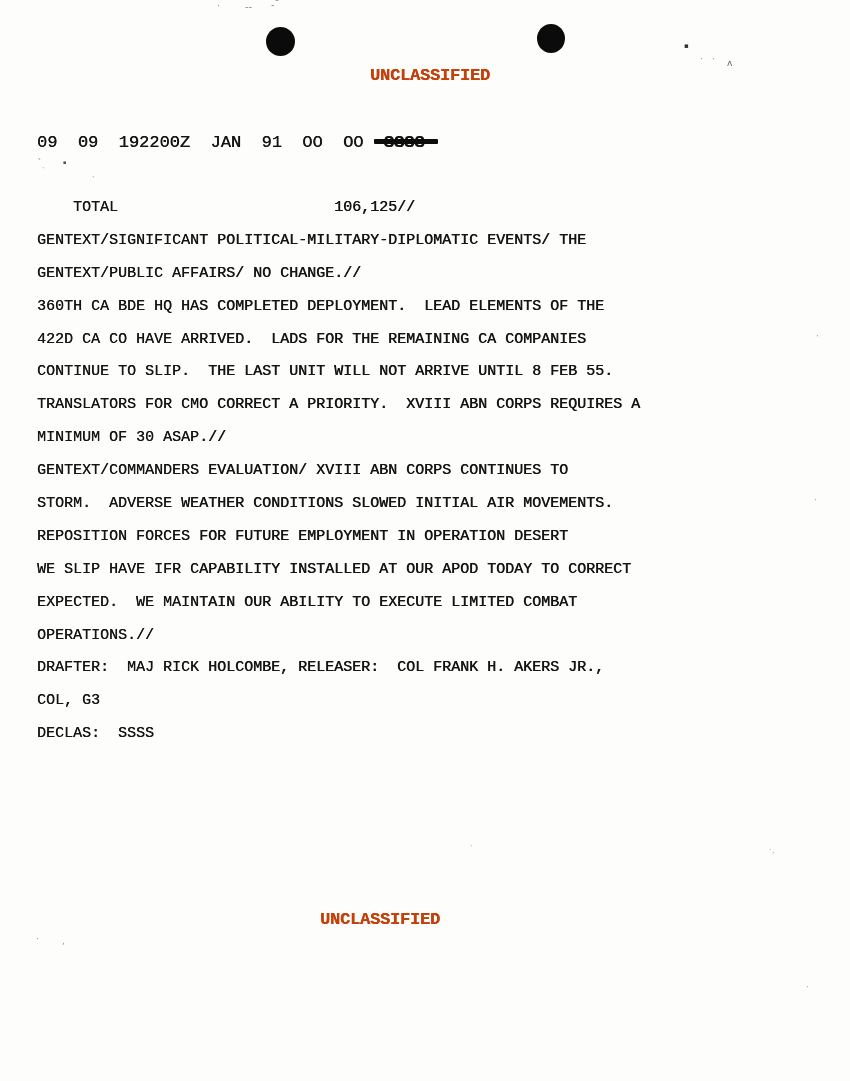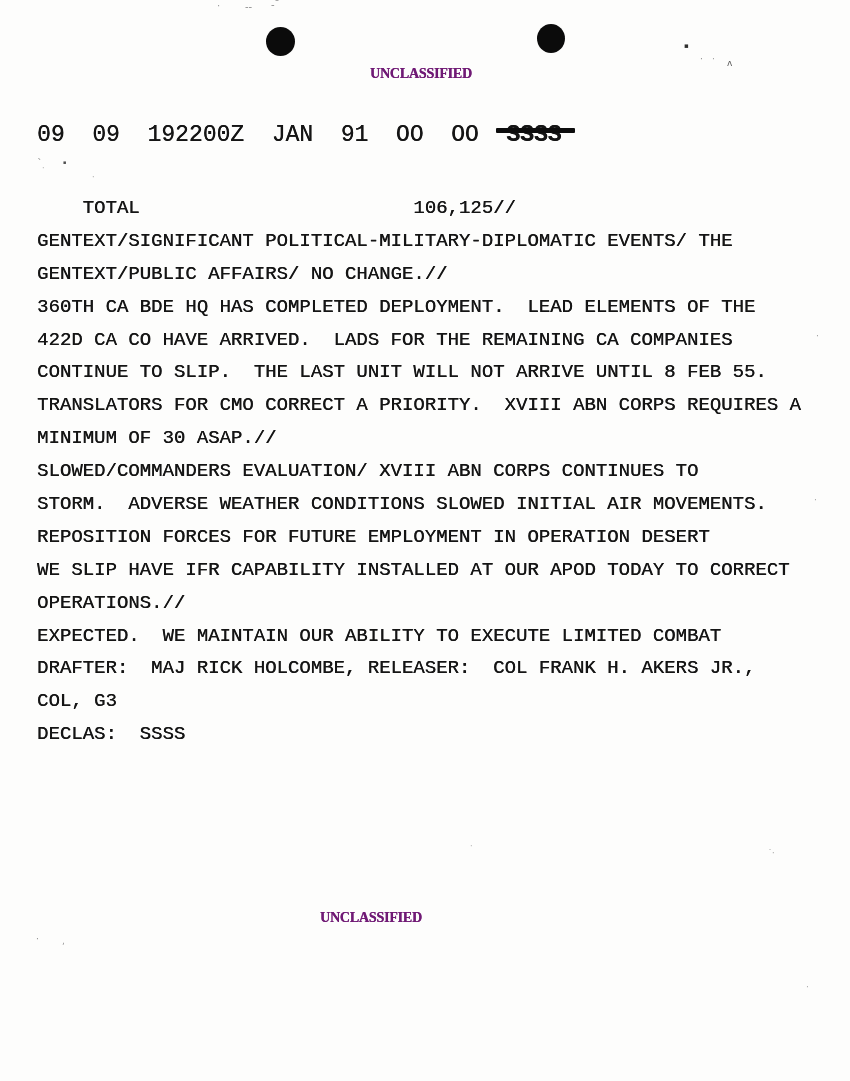--- a/index.html
+++ b/index.html
@@ -18,44 +18,44 @@
   }
   
   .scan-dot{
     position:absolute;border-radius:50%;background:#0b0b0b;
   }
   .scan-dot.left{left:266px;top:27px;width:29px;height:29px;}
   .scan-dot.right{left:537px;top:24px;width:28px;height:29px;}
   
   .classification{
     position:absolute;
-    font-family:Liberation Serif, serif;
-    font-weight:bold;font-size:14px;letter-spacing:-0.2px;
-    color:#701a75;
+    font-family:Liberation Mono, monospace;
+    font-weight:bold;font-size:17px;letter-spacing:-0.2px;
+    color:#c2410c;
     text-shadow:0.3px 0 0 currentColor;
     white-space:pre;
   }
   .classification.top{left:370px;top:66px;}
   .classification.bottom{left:320px;top:910px;}
   
   .msg-header-line{
-    position:absolute;left:37px;top:122px;
-    font-size:23px;white-space:pre;
+    position:absolute;left:37px;top:133px;
+    font-size:17px;white-space:pre;
     text-shadow:0.35px 0 0 currentColor;
   }
   .struck{position:relative;display:inline-block;font-weight:bold;}
   .struck::after{
     content:"";position:absolute;
     left:-10px;right:-13px;top:6px;height:5px;
     background:var(--strike);border-radius:1px;
   }
   
   .body-lines{position:absolute;left:37px;top:192px;}
   .body-line{
-    font-size:19px;line-height:32.9px;height:32.9px;
+    font-size:15px;line-height:32.9px;height:32.9px;
     white-space:pre;
     text-shadow:0.35px 0 0 currentColor;
   }
   
   .speck{
     position:absolute;
     font-family:"DejaVu Sans",sans-serif;
     line-height:1;white-space:pre;
   }
 </style>
@@ -73,26 +73,26 @@
 
   <div class="body-lines">
       <div class="body-line">    TOTAL                        106,125//</div>
       <div class="body-line">GENTEXT/SIGNIFICANT POLITICAL-MILITARY-DIPLOMATIC EVENTS/ THE</div>
       <div class="body-line">GENTEXT/PUBLIC AFFAIRS/ NO CHANGE.//</div>
       <div class="body-line">360TH CA BDE HQ HAS COMPLETED DEPLOYMENT.  LEAD ELEMENTS OF THE</div>
       <div class="body-line">422D CA CO HAVE ARRIVED.  LADS FOR THE REMAINING CA COMPANIES</div>
       <div class="body-line">CONTINUE TO SLIP.  THE LAST UNIT WILL NOT ARRIVE UNTIL 8 FEB 55.</div>
       <div class="body-line">TRANSLATORS FOR CMO CORRECT A PRIORITY.  XVIII ABN CORPS REQUIRES A</div>
       <div class="body-line">MINIMUM OF 30 ASAP.//</div>
-      <div class="body-line">SLOWED/COMMANDERS EVALUATION/ XVIII ABN CORPS CONTINUES TO</div>
+      <div class="body-line">GENTEXT/COMMANDERS EVALUATION/ XVIII ABN CORPS CONTINUES TO</div>
       <div class="body-line">STORM.  ADVERSE WEATHER CONDITIONS SLOWED INITIAL AIR MOVEMENTS.</div>
       <div class="body-line">REPOSITION FORCES FOR FUTURE EMPLOYMENT IN OPERATION DESERT</div>
       <div class="body-line">WE SLIP HAVE IFR CAPABILITY INSTALLED AT OUR APOD TODAY TO CORRECT</div>
+      <div class="body-line">EXPECTED.  WE MAINTAIN OUR ABILITY TO EXECUTE LIMITED COMBAT</div>
       <div class="body-line">OPERATIONS.//</div>
-      <div class="body-line">EXPECTED.  WE MAINTAIN OUR ABILITY TO EXECUTE LIMITED COMBAT</div>
       <div class="body-line">DRAFTER:  MAJ RICK HOLCOMBE, RELEASER:  COL FRANK H. AKERS JR.,</div>
       <div class="body-line">COL, G3</div>
       <div class="body-line">DECLAS:  SSSS</div>
     </div>
 
   <div class="classification bottom">UNCLASSIFIED</div>
 
   <div id="artifacts">
       <span class="speck" style="left: 217px; top: 1px; font-size: 10px; color: rgb(155, 155, 155);">·</span>
       <span class="speck" style="left: 245px; top: 2px; font-size: 10px; color: rgb(142, 142, 142);">--</span>

